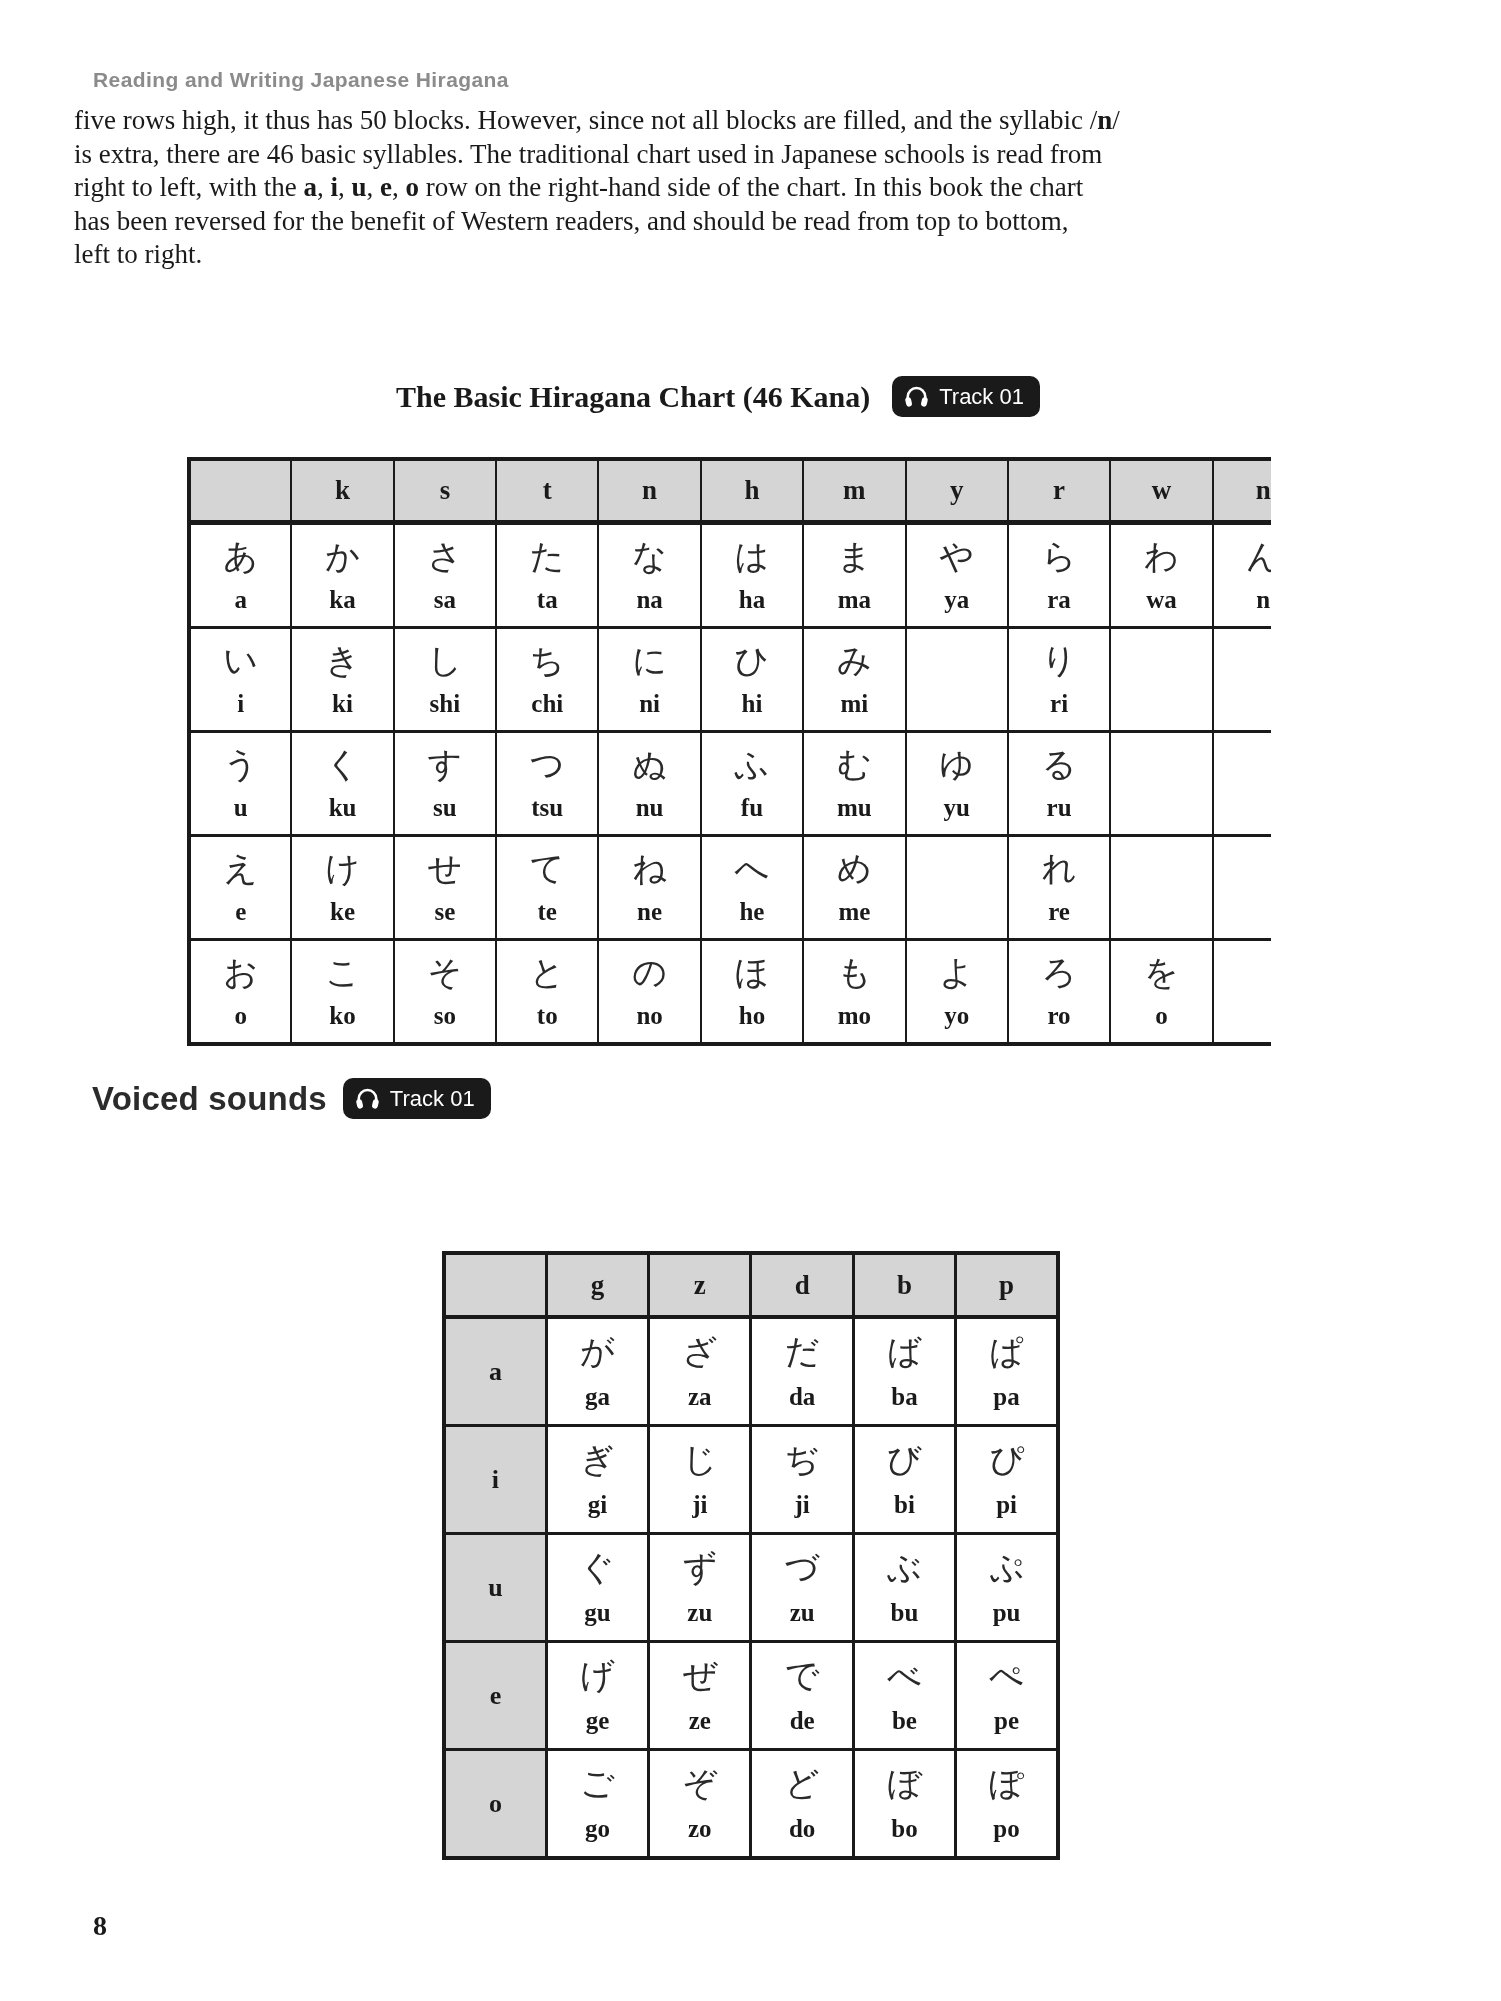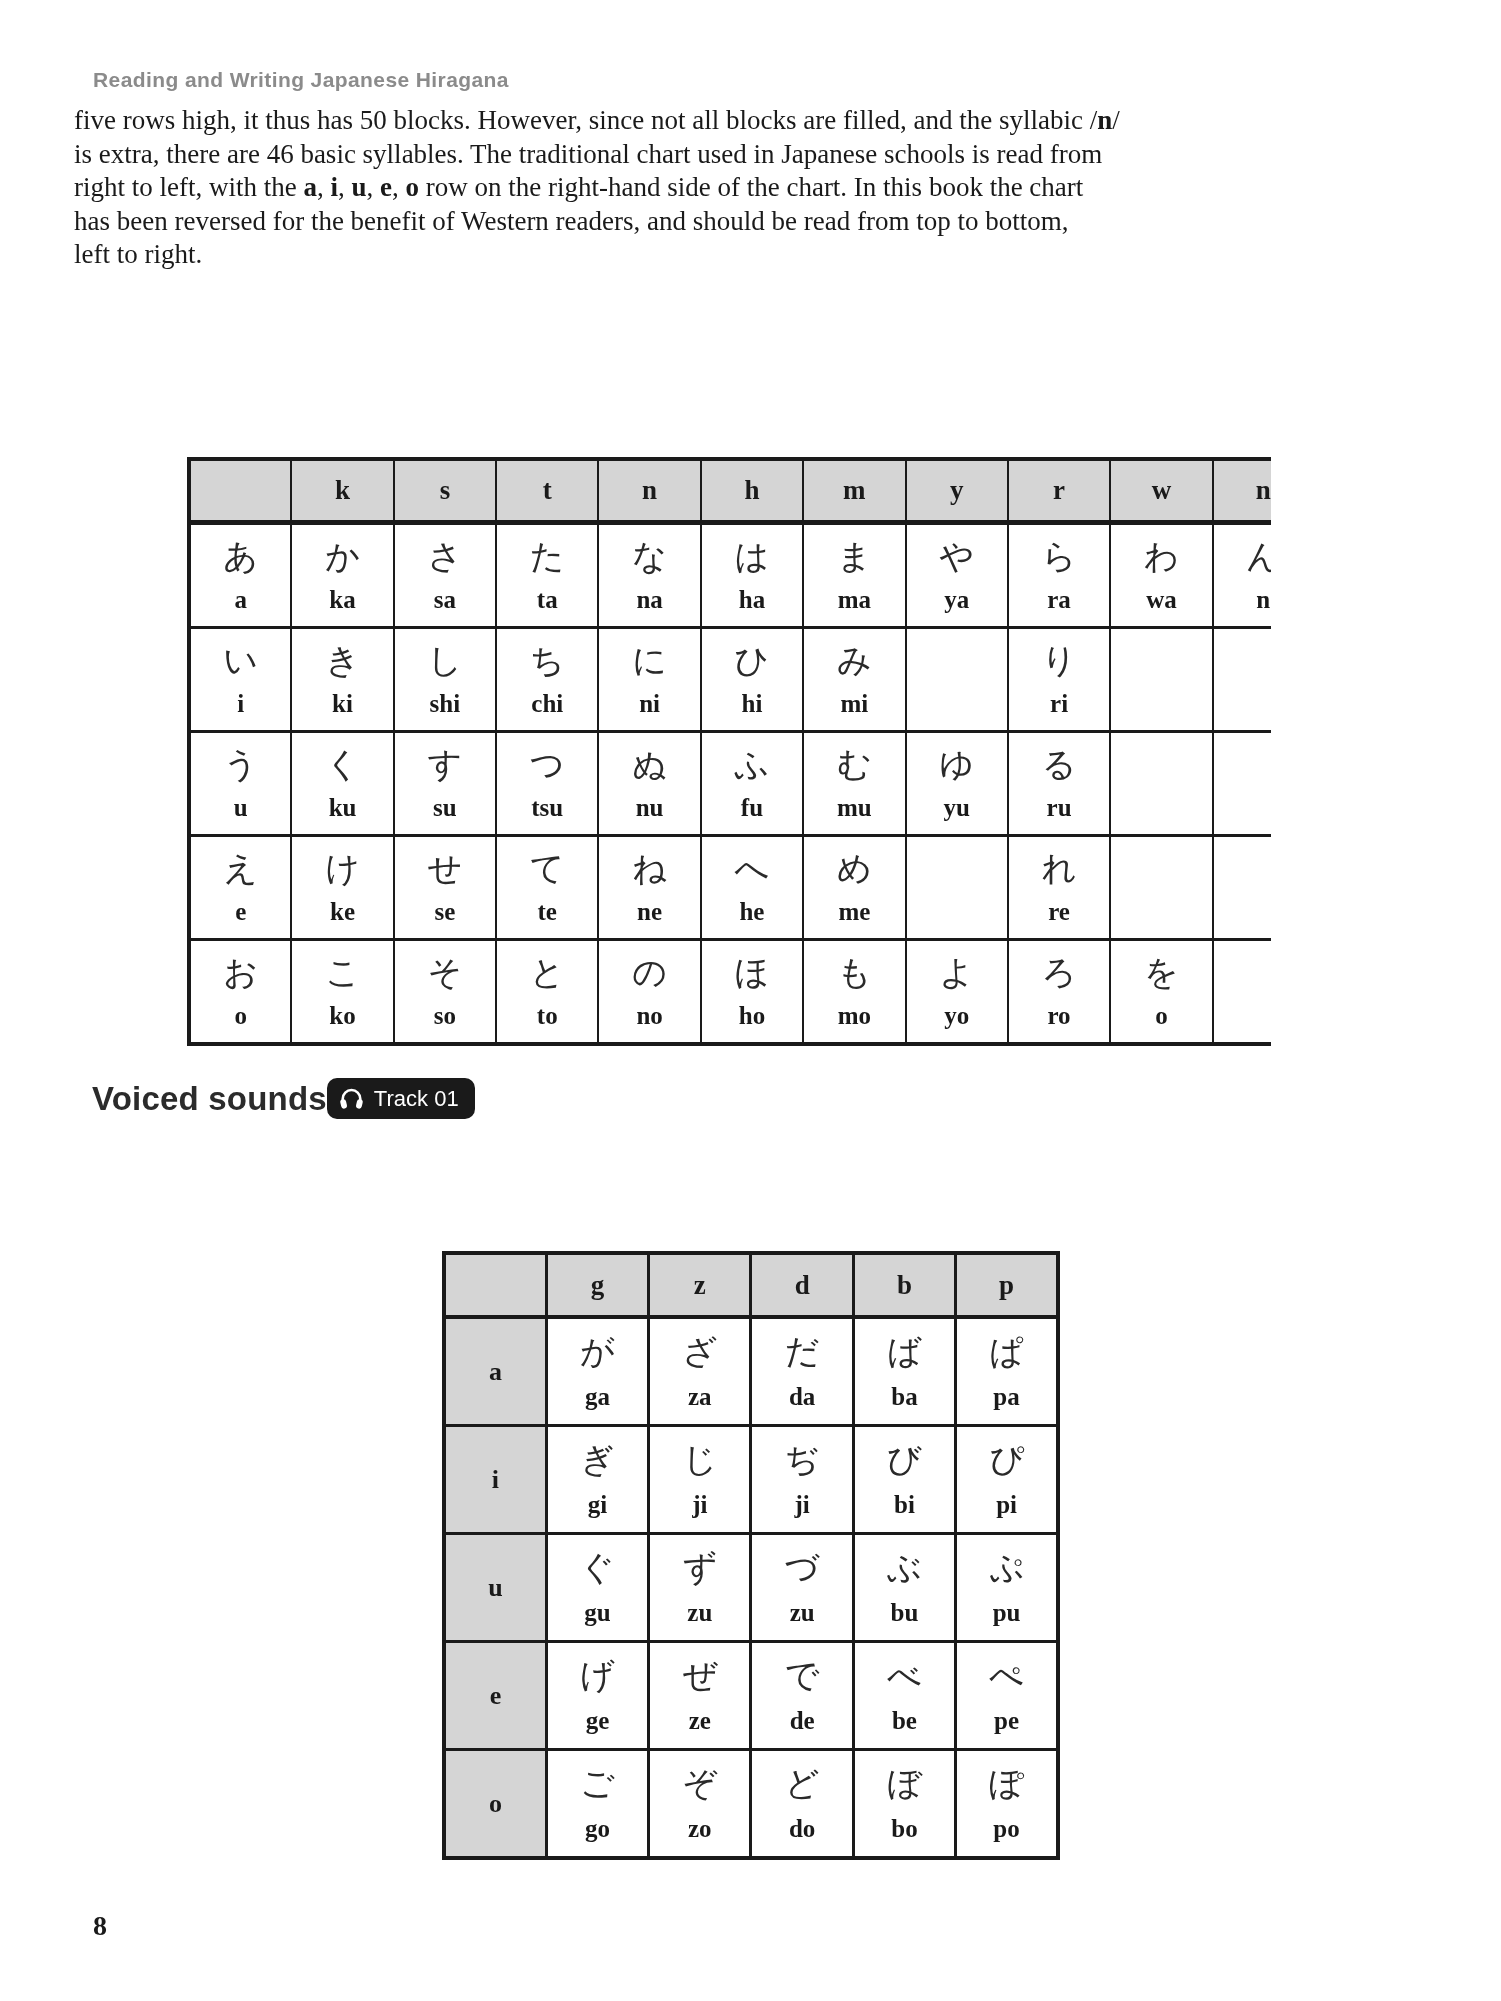--- a/index.html
+++ b/index.html
@@ -44,21 +44,21 @@
   }
   .basic-table thead th {
     background:#d5d5d5; height:59px;
     font-family:"Liberation Serif", serif; font-size:27px; font-weight:bold;
     border-bottom:5px solid #1a1a1a;
   }
   .basic-table td { height:101px; border-top-width:3px; border-bottom-width:3px; }
 
   .voiced-head-row {
     position:absolute; left:92px; top:1078px;
-    display:flex; align-items:center; 
+    display:flex; align-items:center; gap:16px;
   }
   .voiced-heading {
     margin:0; font-family:"Liberation Sans", sans-serif;
     font-size:33px; font-weight:bold; color:#2b2b2b; letter-spacing:0.2px;
   }
 
   .voiced-table {
     position:absolute; left:442px; top:1251px; width:618px;
     border:4px solid #1a1a1a;
   }
@@ -96,20 +96,33 @@
 </style>
 </head>
 <body>
 
 <div class="page">
 
   <div class="running-head">Reading and Writing Japanese Hiragana</div>
 
   <p class="intro"><span>five rows high, it thus has 50 blocks. However, since not all blocks are filled, and the syllabic /</span><b>n</b><span>/</span><br><span>is extra, there are 46 basic syllables. The traditional chart used in Japanese schools is read from</span><br><span>right to left, with the </span><b>a</b><span>, </span><b>i</b><span>, </span><b>u</b><span>, </span><b>e</b><span>, </span><b>o</b><span> row on the right-hand side of the chart. In this book the chart</span><br><span>has been reversed for the benefit of Western readers, and should be read from top to bottom,</span><br><span>left to right.</span></p>
 
+  <div class="chart-title-row">
+    <h2 class="chart-title">The Basic Hiragana Chart (46 Kana)</h2>
+    <div class="track-badge">
+      <span>
+        <svg viewBox="0 0 24 24" width="27" height="27">
+          <path d="M4.2 15.5v-3.2a7.8 7.8 0 0 1 15.6 0v3.2" fill="none" stroke="#ffffff" stroke-width="2.3" stroke-linecap="round"></path>
+          <rect x="2.4" y="12.6" width="5.2" height="8.4" rx="2.6" fill="#ffffff" transform="rotate(-13 5 16.8)"></rect>
+          <rect x="16.4" y="12.6" width="5.2" height="8.4" rx="2.6" fill="#ffffff" transform="rotate(13 19 16.8)"></rect>
+        </svg>
+      </span>
+      <span>Track 01</span>
+    </div>
+  </div>
 
   <table class="basic-table">
       <thead>
         <tr>
           <th></th>
           <th>k</th>
           <th>s</th>
           <th>t</th>
           <th>n</th>
           <th>h</th>

